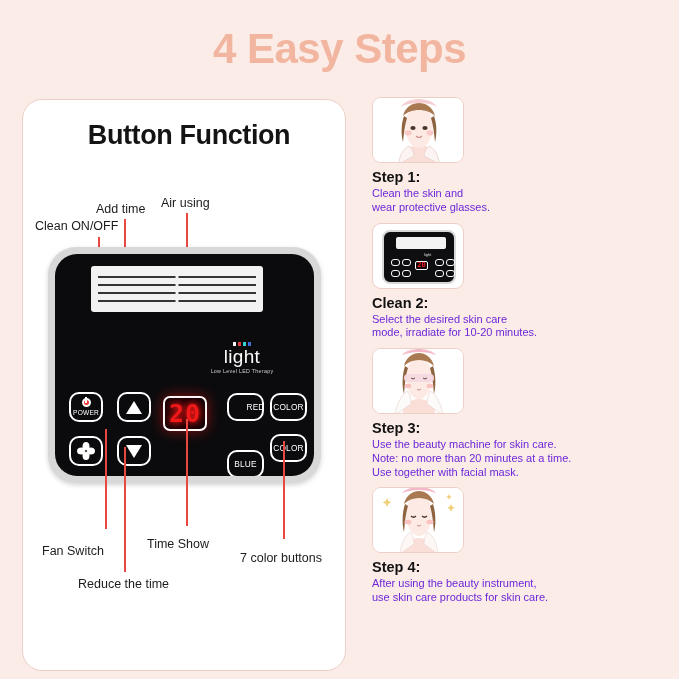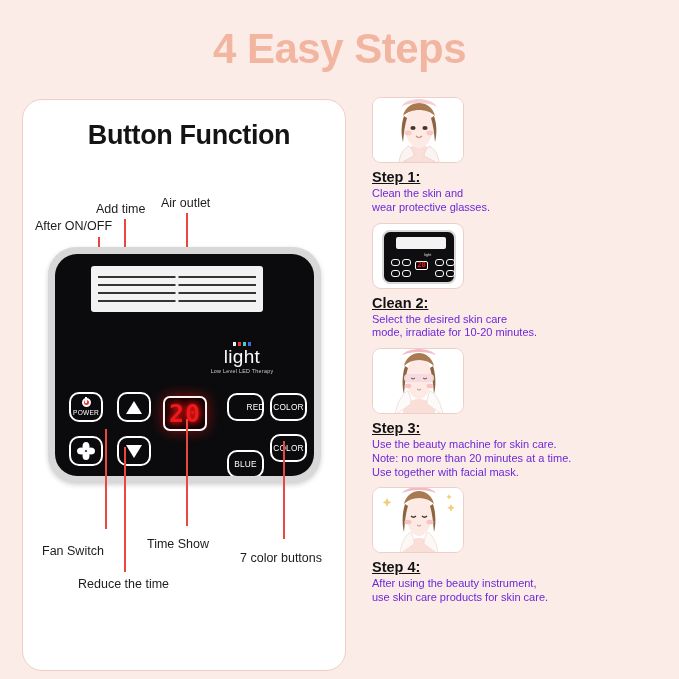--- a/index.html
+++ b/index.html
@@ -169,21 +169,21 @@
   .thumb {
     width: 92px; height: 66px;
     border: 1.4px solid #eccfc6;
     border-radius: 9px;
     background: #ffffff;
     overflow: hidden;
     position: relative;
   }
   .step-title {
     font-size: 14.5px; font-weight: bold; color: #121212;
-    margin-top: 6px; margin-bottom: 2px; text-decoration: underline;
+    margin-top: 6px; margin-bottom: 2px;
   }
   .step-body { font-size: 11px; color: #6d28d9; line-height: 1.25; }
 
   .mini-device {
     position:absolute; left:9px; top:6px; width:74px; height:54px;
     background:#0e0e10; border-radius:8px; border:2px solid #d8d8d8;
   }
   .mini-grille{ position:absolute; left:12px; top:5px; width:50px; height:12px; background:#f3f3f3; border-radius:2px;}
   .mini-brand{ position:absolute; left:40px; top:20px; font-size:4px; color:#ddd;}
   .mini-btn{ position:absolute; width:9px; height:7px; border:1px solid #fff; border-radius:3px;}
@@ -196,27 +196,27 @@
 <body>
 
 <div class="page">
 
   <div class="title">4 Easy Steps</div>
 
   <div class="left-card">
     <div class="card-heading">Button Function</div>
   </div>
 
-  <div class="anno" style="left:35px; top:210px;">After ON/OFF</div>
+  <div class="anno" style="left:35px; top:210px;">Clean ON/OFF</div>
   <div class="lead" style="left:98px; top:228px; height:153px;"></div>
 
   <div class="anno" style="left:96px; top:193px;">Add time</div>
   <div class="lead" style="left:124px; top:210px; height:176px;"></div>
 
-  <div class="anno" style="left:161px; top:187px;">Air outlet</div>
+  <div class="anno" style="left:161px; top:187px;">Air using</div>
   <div class="lead" style="left:186px; top:204px; height:66px;"></div>
   <div class="dot" style="left:184px; top:267px;"></div>
 
   <div class="device">
     <div class="device-face">
 
       <div class="grille">
         <div class="slot"></div>
         <div class="slot"></div>
         <div class="slot"></div>

